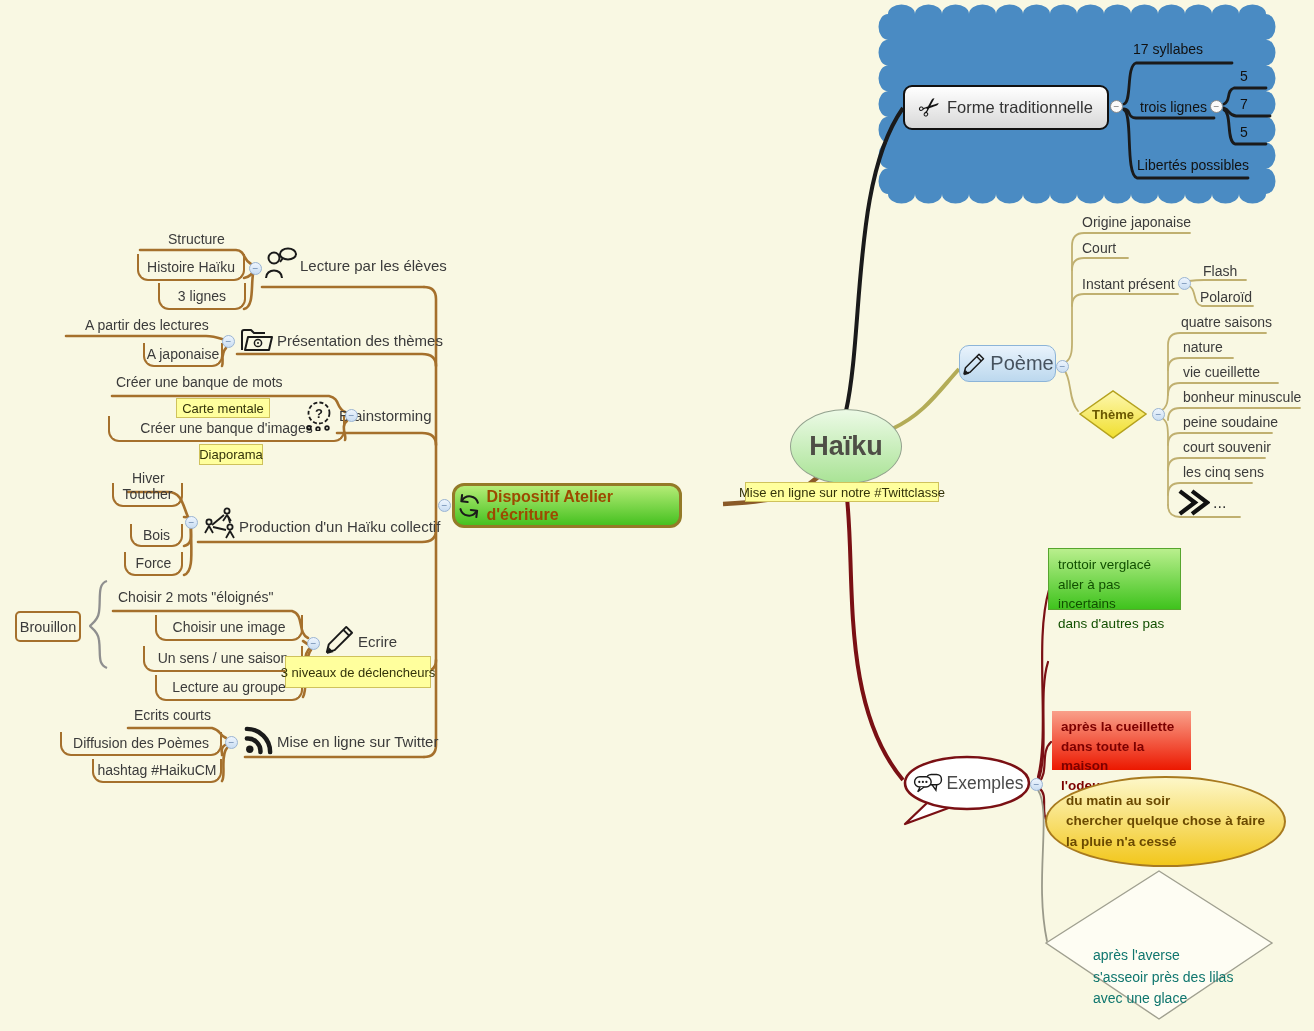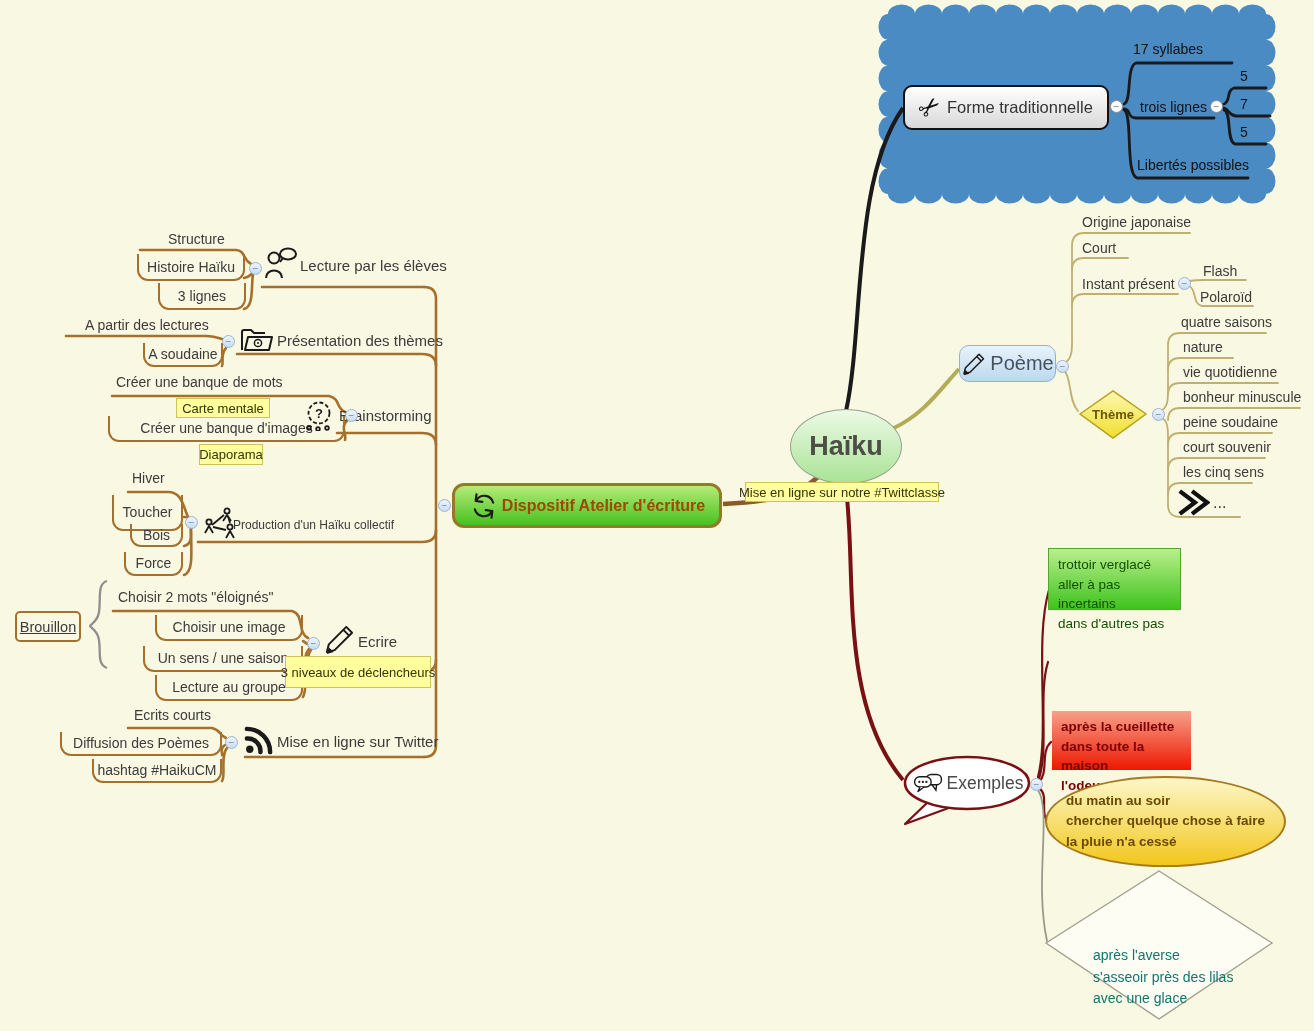--- a/index.html
+++ b/index.html
@@ -31,21 +31,21 @@
          font-size:20px;color:#46525e;gap:5px;}
   .ex-green{background:linear-gradient(#b9ef8d,#3fc31d);border:1px solid #57a52e;color:#114f00;
          font-size:13.5px;line-height:1.45;padding:6px 9px;box-sizing:border-box;}
   .ex-red{background:linear-gradient(#f9a08a,#ec1800);color:#7c0000;font-weight:bold;
          font-size:13.5px;line-height:1.45;padding:6px 9px;box-sizing:border-box;}
   .ex-yellow{border-radius:50%;background:linear-gradient(#fdf7c8,#f2c71c);border:2.5px solid #a87a1e;
          color:#6b4a00;font-weight:bold;font-size:13.5px;line-height:1.5;display:flex;align-items:center;
          justify-content:center;text-align:left;box-sizing:border-box;}
   .scissors{display:inline-block;transform:rotate(-40deg);font-size:26px;color:#111;}
   .brouillon{border:2.5px solid #a5702c;border-radius:5px;display:flex;align-items:center;justify-content:center;
-         font-size:14.5px;color:#3b3b3b;box-sizing:border-box;text-decoration:underline;}
+         font-size:14.5px;color:#3b3b3b;box-sizing:border-box;}
 </style>
 </head>
 <body>
 
 <div class="canvas">
 
 <svg class="layer" width="1314" height="1031" viewBox="0 0 1314 1031">
   <defs>
     <linearGradient id="gYellow" x1="0" y1="0" x2="0" y2="1">
       <stop offset="0" stop-color="#fdf7b0"></stop>
@@ -166,34 +166,34 @@
 <div class="t" style="left:1082px;top:240px;">Court</div>
 <div class="t" style="left:1082px;top:276px;">Instant présent</div>
 <div class="badge" style="left:1178px;top:277px;">−</div>
 <div class="t" style="left:1203px;top:263px;">Flash</div>
 <div class="t" style="left:1200px;top:289px;">Polaroïd</div>
 
 <div class="t" style="left:1089px;top:407px;width:48px;text-align:center;font-size:13px;font-weight:600;color:#6b5800;">Thème</div>
 <div class="badge" style="left:1152px;top:408px;">−</div>
 <div class="t" style="left:1181px;top:314px;">quatre saisons</div>
 <div class="t" style="left:1183px;top:339px;">nature</div>
-<div class="t" style="left:1183px;top:364px;">vie quotidienne</div>
+<div class="t" style="left:1183px;top:364px;">vie cueillette</div>
 <div class="t" style="left:1183px;top:389px;">bonheur minuscule</div>
 <div class="t" style="left:1183px;top:414px;">peine soudaine</div>
 <div class="t" style="left:1183px;top:439px;">court souvenir</div>
 <div class="t" style="left:1183px;top:464px;">les cinq sens</div>
 <div class="icon" style="left:1176px;top:487px;">
   <svg width="34" height="31" viewBox="0 0 36 32" fill="none" stroke="#111" stroke-width="4.5">
     <path d="M4,4 L20,16 L4,28"></path>
         <path d="M17,4 L33,16 L17,28"></path>
   </svg>
 </div>
 <div class="t" style="left:1213px;top:494px;font-size:16px;color:#333;">...</div>
 
-<div class="abs node dispositif" style="left:452px;top:483px;width:270px;height:45px;">
+<div class="abs node dispositif" style="left:452px;top:483px;width:230px;height:45px;">
   <svg width="30" height="30" viewBox="0 0 36 36">
     <g stroke="#1b1b1b" stroke-width="2.6" fill="none" stroke-linecap="round" stroke-linejoin="round">
       <path d="M29,14 A11,11 0 0 0 9,11"></path>
           <path d="M9,4 L8,12 L16,13"></path>
       <path d="M7,22 A11,11 0 0 0 27,25"></path>
           <path d="M27,32 L28,24 L20,23"></path>
     </g>
   </svg>
   <span>Dispositif Atelier d'écriture</span>
 </div>
@@ -217,21 +217,21 @@
   <svg width="36" height="28" viewBox="0 0 36 28" fill="none" stroke="#1a1a1a" stroke-width="2" stroke-linejoin="round">
     <path d="M3,25 L3,7 Q3,5 5,5 L12,5 L15,8 L26,8"></path>
     <path d="M6,25 L9,12 L33,12 L30,25 Z"></path>
     <circle cx="19" cy="18" r="3.6" stroke-width="1.5"></circle>
         <circle cx="19" cy="18" r="1" fill="#1a1a1a" stroke="none"></circle>
   </svg>
 </div>
 <div class="t tp" style="left:277px;top:332px;">Présentation des thèmes</div>
 <div class="badge" style="left:222px;top:335px;">−</div>
 <div class="t" style="left:85px;top:317px;">A partir des lectures</div>
-<div class="ubox" style="left:143px;top:343px;width:80px;height:24px;">A soudaine</div>
+<div class="ubox" style="left:143px;top:343px;width:80px;height:24px;">A japonaise</div>
 
 <div class="icon" style="left:302px;top:400px;">
   <svg width="34" height="31" viewBox="0 0 34 31" fill="none" stroke="#1a1a1a" stroke-width="1.8">
     <circle cx="17" cy="13" r="10.5" stroke-dasharray="4 2.2"></circle>
     <text x="17" y="18" font-size="13" font-weight="bold" text-anchor="middle" fill="#1a1a1a" stroke="none">?</text>
     <circle cx="7" cy="28" r="1.8"></circle>
         <circle cx="16" cy="29" r="1.8"></circle>
         <circle cx="25" cy="28" r="1.8"></circle>
   </svg>
 </div>
@@ -248,24 +248,24 @@
         <path d="M3,26 L7,19 L11,26"></path>
     <circle cx="25" cy="4" r="2.6"></circle>
         <path d="M21,14 L25,8 L29,14"></path>
     <circle cx="28" cy="20" r="2.6"></circle>
         <path d="M24,31 L28,24 L32,31"></path>
     <path d="M10,18 L22,8"></path>
         <path d="M11,20 L24,23"></path>
         <path d="M26,9 L28,16"></path>
   </svg>
 </div>
-<div class="t tp" style="left:233px;top:518px;font-size:12px;">Production d'un Haïku collectif</div>
+<div class="t tp" style="left:239px;top:518px;font-size:15px;">Production d'un Haïku collectif</div>
 <div class="badge" style="left:185px;top:516px;">−</div>
 <div class="t" style="left:132px;top:470px;">Hiver</div>
-<div class="ubox" style="left:112px;top:495px;width:71px;height:36px;">Toucher</div>
+<div class="ubox" style="left:112px;top:483px;width:71px;height:24px;">Toucher</div>
 <div class="ubox" style="left:130px;top:524px;width:53px;height:23px;">Bois</div>
 <div class="ubox" style="left:124px;top:552px;width:59px;height:24px;">Force</div>
 
 <div class="icon" style="left:322px;top:624px;">
   <svg width="33" height="31" viewBox="0 0 32 32">
     <g stroke="#1a1a1a" stroke-width="2" fill="none" stroke-linejoin="round">
       <path d="M24,3 l6,6 L12,27 l-8,2 l2,-8 Z"></path>
           <path d="M21,6 l6,6"></path>
     </g>
         <path d="M6,24 l-2,7 l7,-2 z" fill="#1a1a1a"></path>

